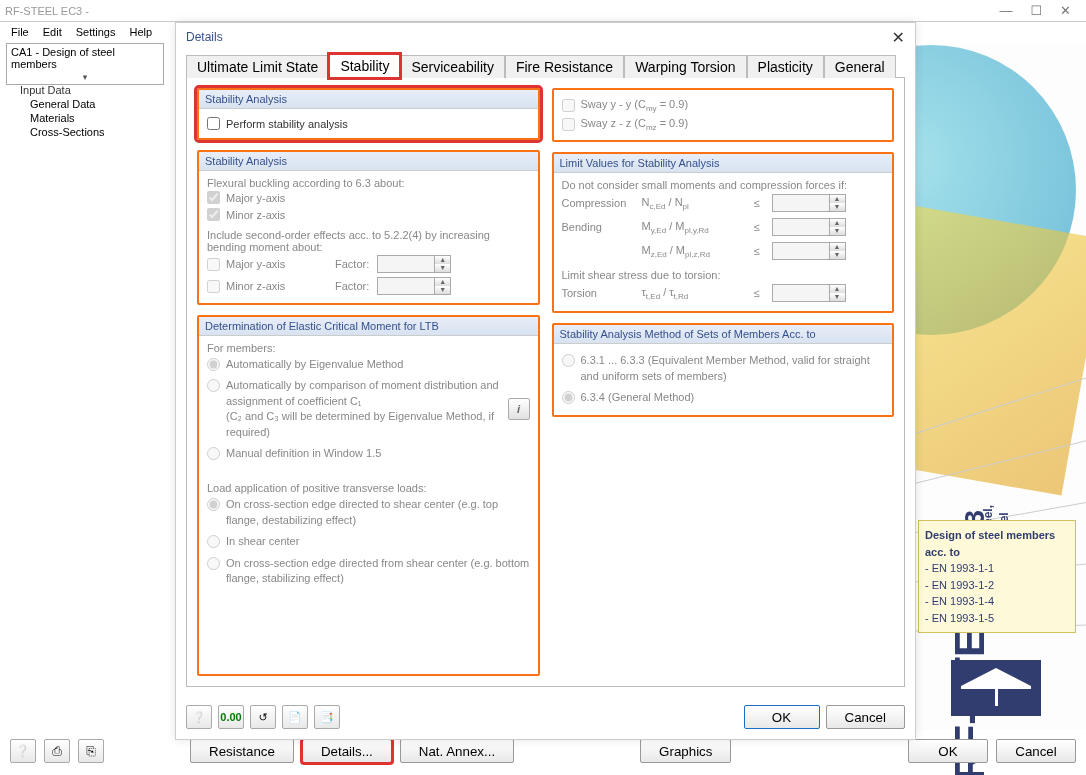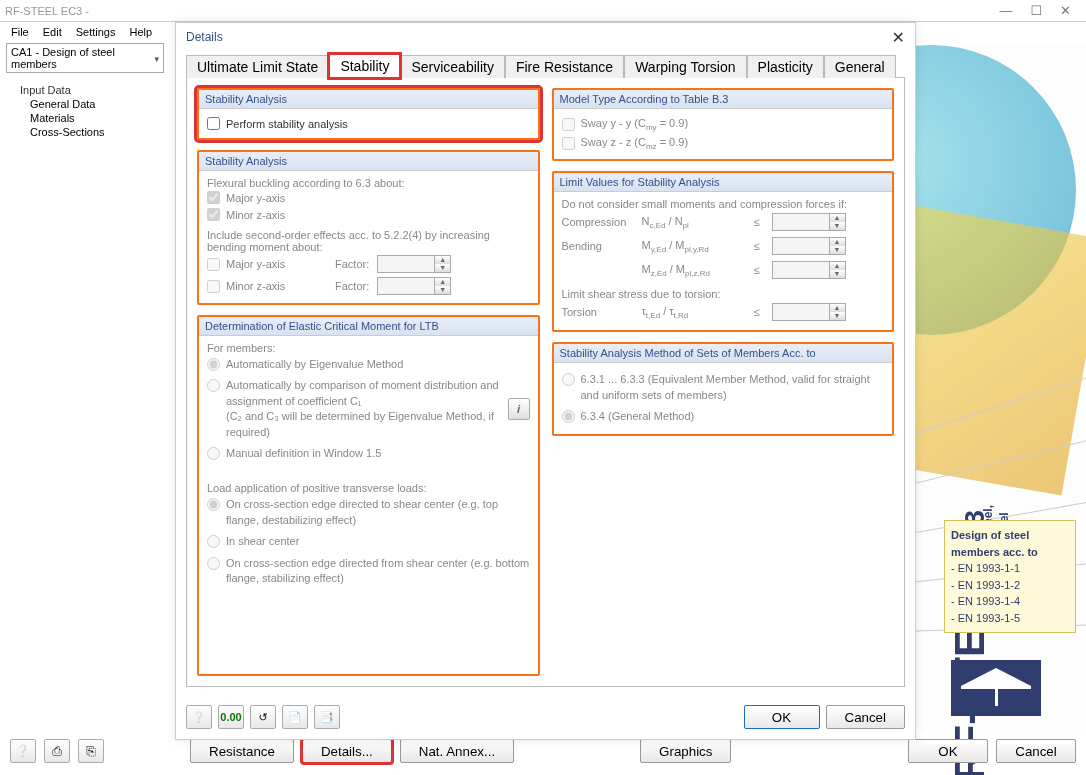--- a/index.html
+++ b/index.html
@@ -3,34 +3,34 @@
 <meta charset="utf-8">
 <style>
 * { box-sizing: border-box; margin: 0; padding: 0; }
 body { font-family: Arial, sans-serif; font-size: 11px; background: #fff; width: 1086px; height: 775px; position: relative; overflow: hidden; }
 .title-bar { height: 22px; background: #fff; border-bottom: 1px solid #ccc; display: flex; align-items: center; padding: 0 5px; }
 .title-bar-text { color: #999; }
 .title-bar-controls { margin-left: auto; display: flex; gap: 18px; color: #777; font-size:13px; padding-right:10px;}
 .menu-bar { height: 19px; display: flex; align-items: center; padding: 0 5px; gap: 2px; }
 .menu-item { padding: 2px 6px; cursor: default; }
 .dropdown-bar { padding: 2px 6px; }
-.dropdown-field { background: #fff; border: 1px solid #aaa; padding: 2px 4px; width: 158px; display:flex; align-items:center; justify-content:space-between; }
+.dropdown-field { background: #fff; border: 1px solid #aaa; padding: 2px 4px; width: 158px; display:flex; align-items:center; justify-content:space-between;flex-direction:column; }
 .caret-down::after { content:"▾"; font-size:9px; color:#555;}
 .side-tree { position: absolute; top: 83px; left: 10px; width: 158px; font-size:11px; }
 .tree-root { color:#333; }
 .tree-item { padding: 1px 0 1px 10px; }
 .tree-child { padding: 1px 0 1px 20px; }
 .main-area .bg-graphic { position:absolute; top:45px; left:175px; right:0; bottom:45px; background: #fdfdfd; }
 .circle1{position:absolute;right:10px;top:0;width:290px;height:290px;border-radius:50%;background:radial-gradient(circle at 40% 40%, #6cd0e0, #0a8ebc);opacity:0.6;}
 .square1{position:absolute;right:0;top:170px;width:260px;height:260px;background:linear-gradient(135deg,#f8e051,#e0a21e);opacity:0.6;transform:rotate(10deg);}
 .lines{position:absolute;right:0;top:430px;width:300px;height:240px;}
 .lines span{position:absolute;width:340px;border-top:1px solid #ccc;transform-origin:left;}
 .brand-text{position:absolute;right:140px;top:465px;transform:rotate(-90deg);transform-origin:right top;font-size:42px;font-weight:bold;color:#303d6e;}
 .brand-sub{position:absolute;right:105px;top:460px;transform:rotate(-90deg);transform-origin:right top;font-size:12px;font-weight:bold;color:#303d6e;line-height:1.3;}
-.info-box{position:absolute;right:10px;top:475px;width:132px;background:#fdf9d9;border:1px solid #d0c060;padding:6px;font-size:11px;color:#303d6e;line-height:1.5;}
+.info-box{position:absolute;right:10px;top:475px;width:158px;background:#fdf9d9;border:1px solid #d0c060;padding:6px;font-size:11px;color:#303d6e;line-height:1.5;}
 .info-box b{display:block;}
 .logo-box{position:absolute;right:45px;top:615px;width:90px;height:56px;background:#303d6e;display:flex;align-items:center;justify-content:center;}
 .logo-shape{width:70px;height:36px;position:relative;}
 .logo-shape::before,.logo-shape::after{content:"";position:absolute;background:#fff;}
 .logo-shape::before{width:100%;height:3px;top:16px;}
 .logo-shape::after{width:3px;height:100%;left:34px;}
 .logo-tri{position:absolute;width:0;height:0;border-left:35px solid transparent;border-right:35px solid transparent;border-bottom:18px solid #fff;top:-2px;}
 .bottom-buttons{position:absolute;bottom:10px;left:0;right:0;height:28px;display:flex;align-items:center;padding:0 10px;gap:8px;}
 .icon-btn{width:26px;height:24px;border:1px solid #aaa;background:linear-gradient(#fff,#e8e8e8);border-radius:2px;display:flex;align-items:center;justify-content:center;font-size:12px;}
 .std-btn{height:24px;border:1px solid #999;background:linear-gradient(#fff,#e8e8e8);border-radius:2px;padding:0 18px;min-width:80px;}
@@ -259,21 +259,20 @@
           <label class="radio">
               <input type="radio" disabled="" style="">
               <span>On cross-section edge directed from shear center (e.g. bottom flange, stabilizing effect)</span>
             </label>
         </div>
       </div>
     </div>
 
     <div class="col">
       <div class="group">
-        <div class="group-header">Model Type According to Table B.3</div>
         <div class="group-body">
           <label class="check">
               <input type="checkbox" disabled="" style="">
               <span>Sway y - y (C<sub>my</sub> = 0.9)</span>
             </label>
           <label class="check">
               <input type="checkbox" disabled="" style="">
               <span>Sway z - z (C<sub>mz</sub> = 0.9)</span>
             </label>
         </div>

